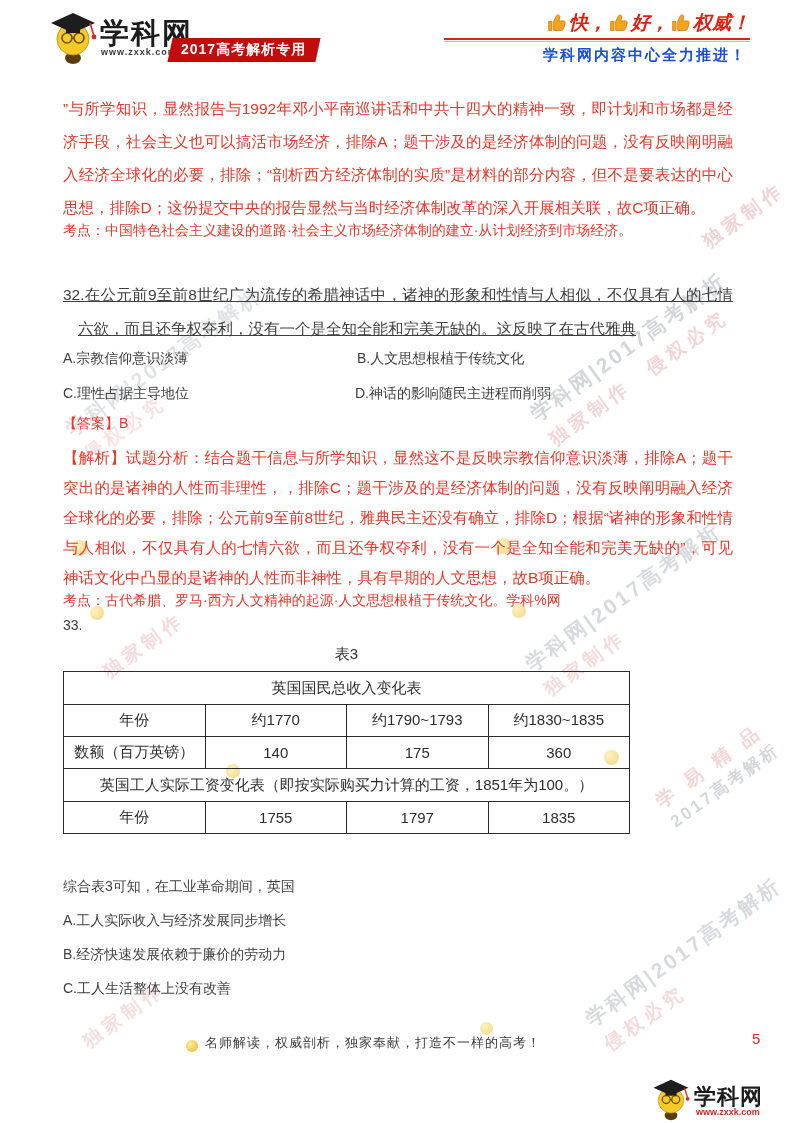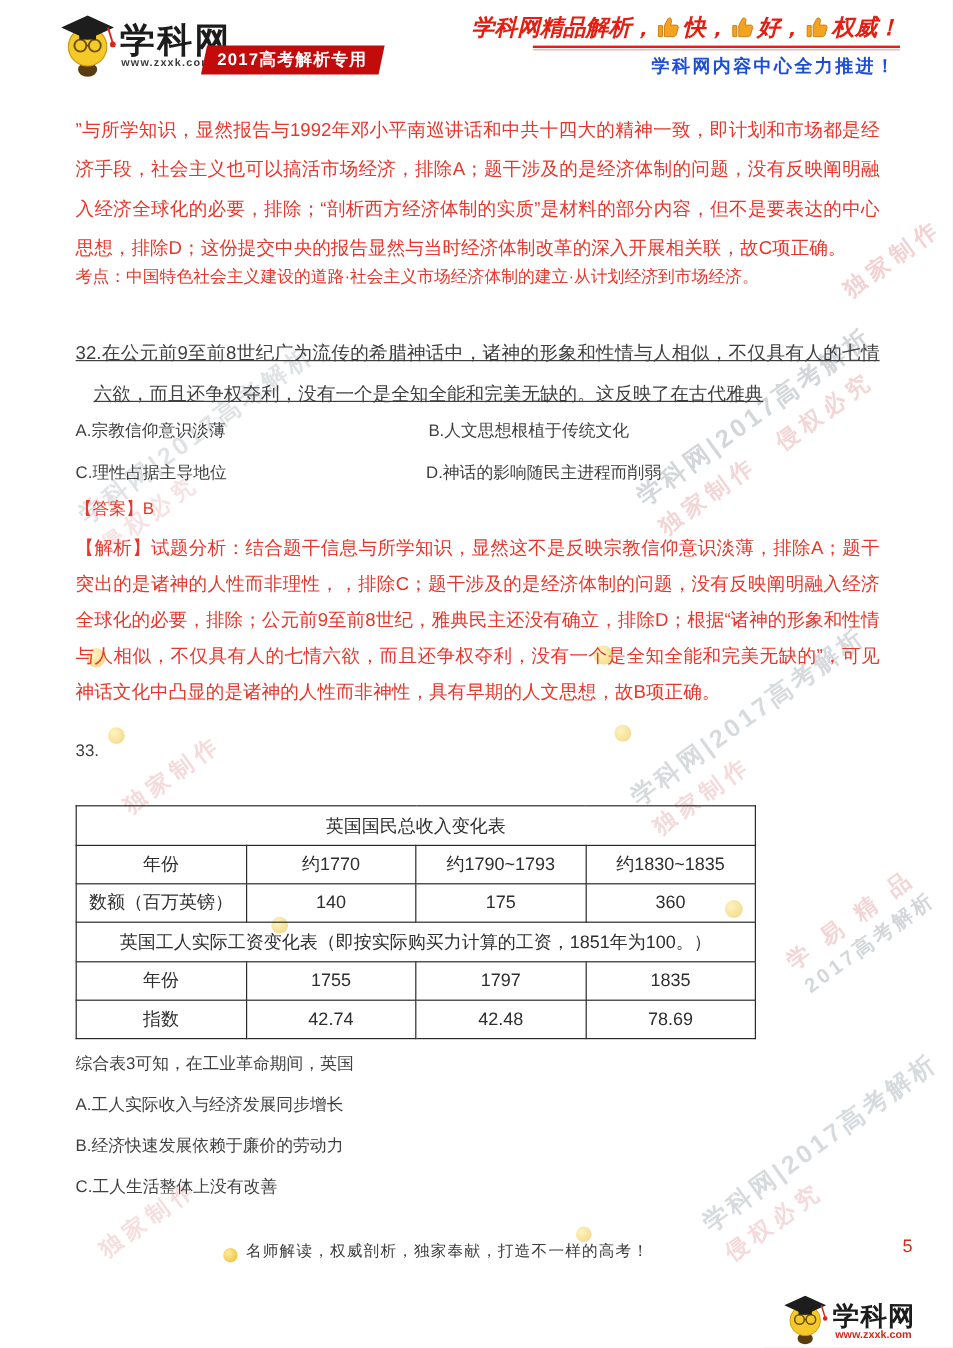--- a/index.html
+++ b/index.html
@@ -108,21 +108,20 @@
     <line x1="46" y1="17" x2="50" y2="30" stroke="#d42a1c" stroke-width="1.6"></line>
     <circle cx="50" cy="31" r="2.4" fill="#d42a1c"></circle>
   </svg>
   <div class="site-name" style="left:100px; top:14px;">学科网</div>
   <div class="site-url" style="left:101px; top:47px;">www.zxxk.com</div>
   <div class="banner">
     <span>2017高考解析专用</span>
   </div>
 
   <div class="callig">
-    <span>学科网精品解析，</span>
     <svg class="thumb" viewBox="0 0 24 24">
         <path d="M2 10h4v11H2z M8 21h9c1.6 0 2.6-.9 3-2.4l1.8-6.4c.4-1.6-.5-2.7-2.1-2.7h-5.4l.9-4.6C15.4 3.4 14.4 2.4 13 2.4c-.8 0-1.4.4-1.7 1.1L8 10z" fill="#f3a31f" stroke="#d07f12" stroke-width="1"></path>
       </svg>
     <span>快，</span>
     <svg class="thumb" viewBox="0 0 24 24">
         <path d="M2 10h4v11H2z M8 21h9c1.6 0 2.6-.9 3-2.4l1.8-6.4c.4-1.6-.5-2.7-2.1-2.7h-5.4l.9-4.6C15.4 3.4 14.4 2.4 13 2.4c-.8 0-1.4.4-1.7 1.1L8 10z" fill="#f3a31f" stroke="#d07f12" stroke-width="1"></path>
       </svg>
     <span>好，</span>
     <svg class="thumb" viewBox="0 0 24 24">
         <path d="M2 10h4v11H2z M8 21h9c1.6 0 2.6-.9 3-2.4l1.8-6.4c.4-1.6-.5-2.7-2.1-2.7h-5.4l.9-4.6C15.4 3.4 14.4 2.4 13 2.4c-.8 0-1.4.4-1.7 1.1L8 10z" fill="#f3a31f" stroke="#d07f12" stroke-width="1"></path>
@@ -135,22 +134,24 @@
   <div class="para red" style="top:92px;">”与所学知识，显然报告与1992年邓小平南巡讲话和中共十四大的精神一致，即计划和市场都是经济手段，社会主义也可以搞活市场经济，排除A；题干涉及的是经济体制的问题，没有反映阐明融入经济全球化的必要，排除；“剖析西方经济体制的实质”是材料的部分内容，但不是要表达的中心思想，排除D；这份提交中央的报告显然与当时经济体制改革的深入开展相关联，故C项正确。</div>
   <div class="line red" style="top:222px;">考点：中国特色社会主义建设的道路·社会主义市场经济体制的建立·从计划经济到市场经济。</div>
 
   <div class="para blk" style="top:278px; padding-left:15px; text-indent:-15px; line-height:34px;text-decoration:underline;">32.在公元前9至前8世纪广为流传的希腊神话中，诸神的形象和性情与人相似，不仅具有人的七情六欲，而且还争权夺利，没有一个是全知全能和完美无缺的。这反映了在古代雅典</div>
   <div class="line blk" style="top:350px;">A.宗教信仰意识淡薄</div>
   <div class="line blk opt-right" style="top:350px;margin-left:12px;">B.人文思想根植于传统文化</div>
   <div class="line blk" style="top:385px;">C.理性占据主导地位</div>
   <div class="line blk opt-right" style="top:385px;margin-left:10px;">D.神话的影响随民主进程而削弱</div>
   <div class="line red" style="top:415px;">【答案】B</div>
   <div class="para red analysis" style="top:443px;">【解析】试题分析：结合题干信息与所学知识，显然这不是反映宗教信仰意识淡薄，排除A；题干突出的是诸神的人性而非理性，，排除C；题干涉及的是经济体制的问题，没有反映阐明融入经济全球化的必要，排除；公元前9至前8世纪，雅典民主还没有确立，排除D；根据“诸神的形象和性情与人相似，不仅具有人的七情六欲，而且还争权夺利，没有一个是全知全能和完美无缺的”，可见神话文化中凸显的是诸神的人性而非神性，具有早期的人文思想，故B项正确。</div>
+  <div class="line red" style="top:592px;">考点：古代希腊、罗马·西方人文精神的起源·人文思想根植于传统文化。学科%网</div>
 
   <div class="line blk" style="top:617px;">33.</div>
+  <div class="tbl-caption">表3</div>
 
   <table class="data">
     <tbody>
         <tr>
       <td colspan="4" class="ttl">英国国民总收入变化表</td>
     </tr>
     <tr>
       <td>年份</td>
       <td>约1770</td>
       <td>约1790~1793</td>
@@ -163,26 +164,20 @@
       <td>360</td>
     </tr>
     <tr>
       <td colspan="4" class="ttl">英国工人实际工资变化表（即按实际购买力计算的工资，1851年为100。）</td>
     </tr>
     <tr>
       <td>年份</td>
       <td>1755</td>
       <td>1797</td>
       <td>1835</td>
-    </tr>
-    <tr>
-      <td>指数</td>
-      <td>42.74</td>
-      <td>42.48</td>
-      <td>78.69</td>
     </tr>
   </tbody>
     </table>
 
   <div class="line blk" style="top:878px;">综合表3可知，在工业革命期间，英国</div>
   <div class="line blk" style="top:912px;">A.工人实际收入与经济发展同步增长</div>
   <div class="line blk" style="top:946px;">B.经济快速发展依赖于廉价的劳动力</div>
   <div class="line blk" style="top:980px;">C.工人生活整体上没有改善</div>
 
   <div class="dot" style="left:186px; top:1040px; width:12px; height:12px; opacity:.9;"></div>

